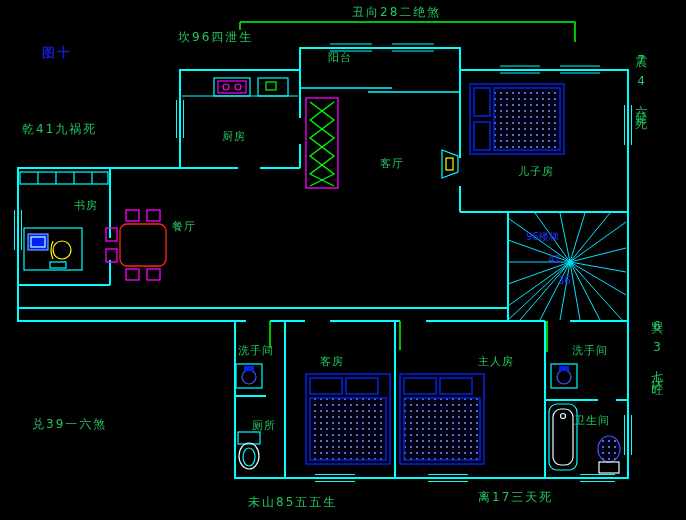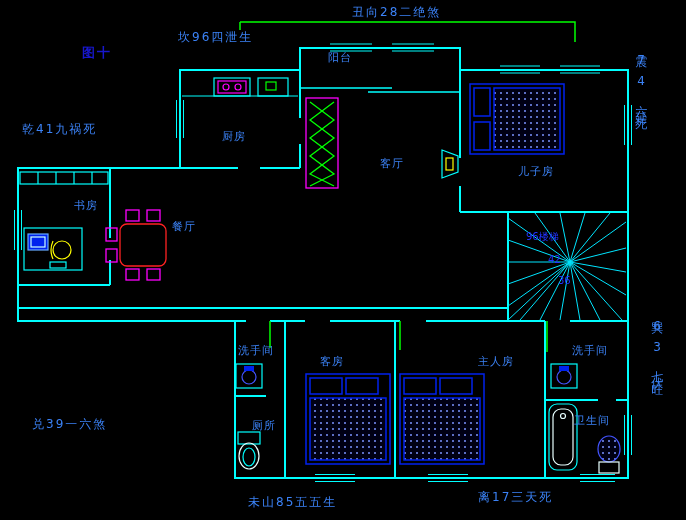--- a/index.html
+++ b/index.html
@@ -4,25 +4,25 @@
 <style>
   * { margin:0; padding:0; box-sizing:border-box; }
   html,body { background:#000; }
   body {
     width:686px; height:520px; overflow:hidden;
     font-family:"DejaVu Sans", sans-serif;
   }
   .canvas { position:relative; width:686px; height:520px; background:#000000; }
   .canvas svg { position:absolute; left:0; top:0; }
   .lbl {
-    position:absolute; color:#3b82f6; font-size:11px; letter-spacing:1px;
+    position:absolute; color:#22c55e; font-size:11px; letter-spacing:1px;
     line-height:1.1; white-space:nowrap; user-select:none;
   }
   .lbl.big { font-size:12px; letter-spacing:2px; }
-  .fig { color:#1717cd; font-weight:bold; font-size:13px; letter-spacing:2px;margin-left:40px; }
+  .fig { color:#1717cd; font-weight:bold; font-size:13px; letter-spacing:2px; }
   .vert {
     writing-mode:vertical-rl; text-orientation:upright;
     letter-spacing:7px; font-size:12px; white-space:normal;
   }
   .stairmark { position:absolute; color:#2233ff; font-size:10px; letter-spacing:0; line-height:1; }
 </style>
 </head>
 <body>
 
 <div class="canvas">

